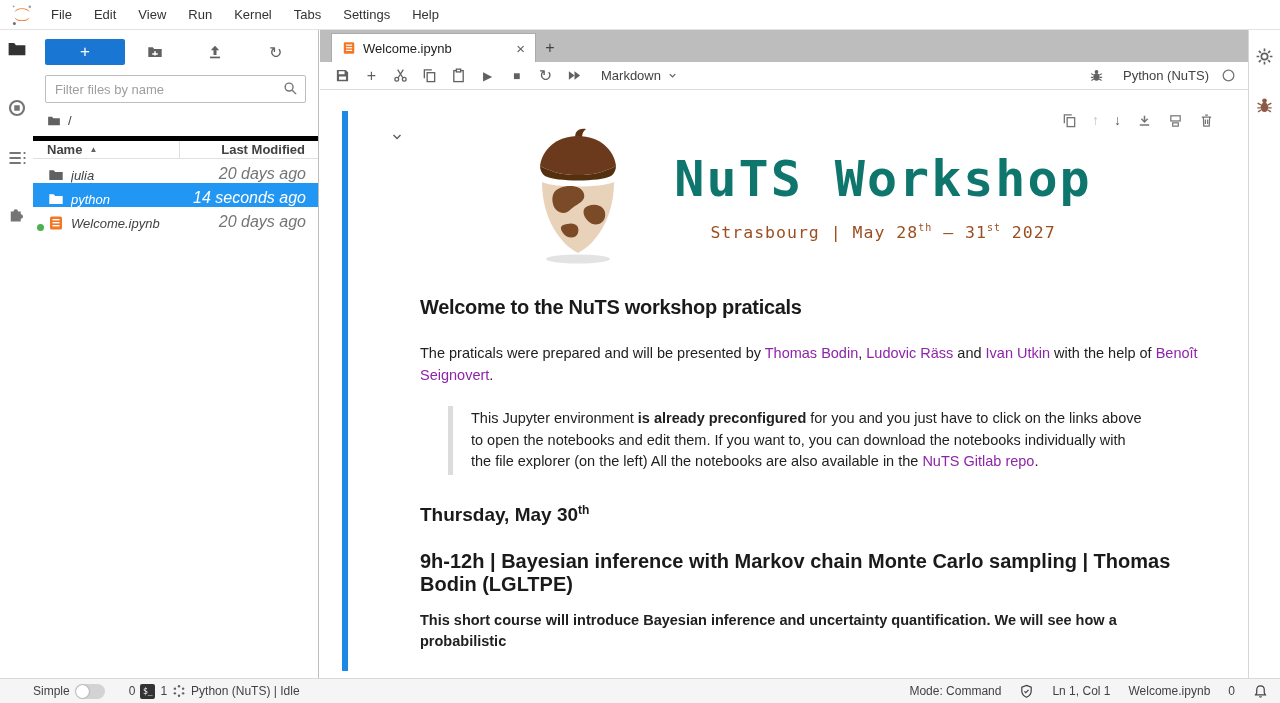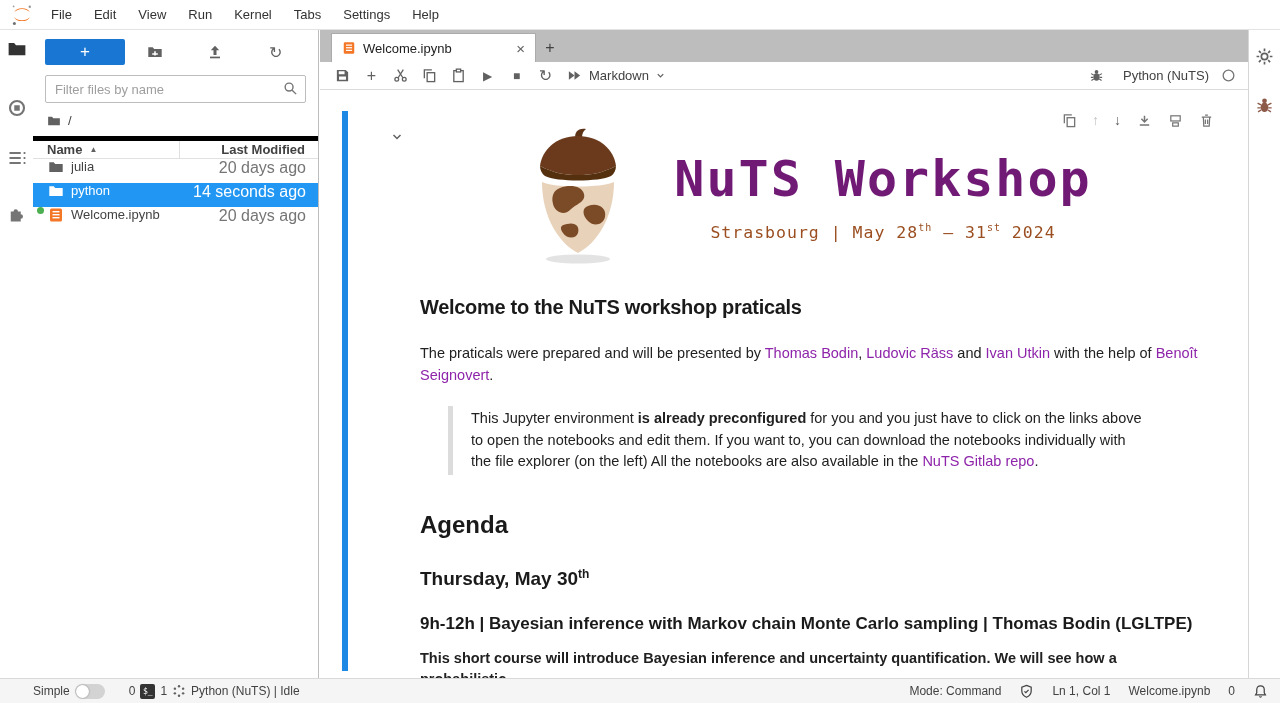--- a/index.html
+++ b/index.html
@@ -42,21 +42,21 @@
 
   .fb-crumbs { display:flex; align-items:center; gap:7px; padding:2px 12px 8px 14px; color:#616161; }
   .fb-crumbs .crumb-txt { font-size:13px; color:#424242; }
 
   .fb-header { display:flex; align-items:center; height:23px; border-top:5px solid #000000; border-bottom:1px solid #e0e0e0; }
   .fbh-name { flex:1; display:flex; align-items:center; gap:7px; padding-left:14px; font-weight:bold; color:#424242; }
   .fbh-caret { font-size:8px; color:#616161; }
   .fbh-div { width:1px; height:100%; background:#e0e0e0; }
   .fbh-mod { width:138px; text-align:right; padding-right:13px; font-weight:bold; color:#424242; }
 
-  .file-row { display:flex; align-items:flex-start; height:24px; color:#424242; }
+  .file-row { display:flex; align-items:flex-end; height:24px; color:#424242;font-style:italic; }
   .fr-gutter { width:15px; display:flex; justify-content:center; align-items:center; }
   .fr-dot { width:7px; height:7px; border-radius:50%; background:#4caf50; }
   .fr-icon { width:16px; height:16px; margin-right:7px; color:#616161; flex:none; }
   .fr-name { flex:1; font-size:13px; white-space:nowrap; overflow:hidden; }
   .fr-mod { font-size:16px; color:#757575; padding-right:12px; white-space:nowrap; }
   .file-row.selected { background:#2196f3; color:#fff; }
   .file-row.selected .fr-mod { color:#fff; }
   .file-row.selected .fr-icon { color:#fff; }
 
   
@@ -68,52 +68,52 @@
   .tab-close { color:#616161; font-size:15px; padding:0 2px; }
   .newtab-btn { width:28px; height:29px; display:flex; align-items:center; justify-content:center;
     color:#424242; font-size:16px; }
 
   .nbtoolbar { height:28px; background:#fff; border-bottom:1px solid #dcdcdc; display:flex; align-items:center;
     padding:0 8px; flex:none; }
   .nbt-btn { width:29px; height:24px; display:flex; align-items:center; justify-content:center; color:#616161; }
   .nbt-btn svg { width:15px; height:15px; }
   .nbt-glyph { font-size:12px; color:#616161; line-height:1; }
   .nbt-glyph.big { font-size:16px; }
-  .celltype-select { display:flex; align-items:center; gap:6px; color:#424242; font-size:13px; }
+  .celltype-select { margin-left:12px; display:flex; align-items:center; gap:6px; color:#424242; font-size:13px; }
   .nbt-right { margin-left:auto; display:flex; align-items:center; gap:12px; padding-right:4px; }
   .kernel-name { font-size:13px; color:#424242; }
 
   .nbcontent { flex:1; position:relative; background:#fff; overflow:hidden; }
   .cell-bar { position:absolute; left:22px; top:21px; bottom:7px; width:6px; background:#1e88e5; }
   .collapser { position:absolute; left:71px; top:41px; color:#616161; }
   .cell-toolbar { position:absolute; top:22px; right:34px; display:flex; align-items:center; gap:15px; color:#757575; }
   .ct-btn { display:flex; align-items:center; justify-content:center; width:16px; height:16px; }
   .ct-btn svg { width:15px; height:15px; }
   .ct-glyph { font-size:14px; line-height:1; color:#616161; }
   .ct-glyph.disabled { color:#c2c2c2; }
 
   .cell-content { margin-left:100px; width:782px; padding-top:28px; font-size:14.5px; color:#212121; }
 
   .logo-block { display:flex; align-items:center; justify-content:center; gap:48px; margin:8px 0 30px 0; }
   .nuts-texts { text-align:center; }
   .nuts-title { font-family:"DejaVu Sans Mono", monospace; font-weight:bold; font-size:50px;
-    letter-spacing:2px; color:#701a75; white-space:nowrap; }
+    letter-spacing:2px; color:#0f766e; white-space:nowrap; }
   .nuts-sub { font-family:"DejaVu Sans Mono", monospace; font-size:16.5px; letter-spacing:1px;
     color:#9b4f21; margin-top:14px; white-space:nowrap; }
   .nuts-sub sup { font-size:10px; }
 
   .md-h1 { font-size:20px; font-weight:700; letter-spacing:-0.3px; margin-top:26px; color:#1a1a1a; }
   .md-p { margin-top:24px; line-height:21.5px; }
   .md-link { color:#8e24aa; cursor:pointer; }
   .md-quote { margin:20px 0 7px 28px; padding:2px 0 2px 18px; border-left:5px solid #dcdcdc;
     line-height:21.5px; width:700px; }
   .md-h2 { font-size:24px; font-weight:700; margin-top:36px; color:#1a1a1a; }
   .md-h3 { font-size:19px; font-weight:700; margin-top:28px; color:#1a1a1a; }
   .md-h3 sup { font-size:12px; }
-  .md-h4 { font-size:17px; font-weight:700; margin-top:24px; color:#1a1a1a; }
+  .md-h4 { font-size:20px; font-weight:700; margin-top:24px; color:#1a1a1a; }
   .md-plast { margin-top:14px; line-height:21.5px;font-weight:bold; }
 
   
   .actbar-right { position:absolute; right:0; top:30px; bottom:25px; width:32px; background:#fff;
     border-left:1px solid #d6d6d6; display:flex; flex-direction:column; align-items:center; }
   .ar-icon { width:19px; height:19px; color:#616161; }
   .ar-1 { margin-top:17px; } .ar-2 { margin-top:30px; color:#8d5a4a; }
 
   
   .statusbar { position:absolute; left:0; right:0; bottom:0; height:25px; background:#f5f5f5;
@@ -397,31 +397,30 @@
             <path d="M12 56 C12 92 30 118 48 127 C66 118 84 92 84 56 C72 62 24 62 12 56 Z" fill="#e8d2ba"></path>
             <path d="M30 62 C40 58 52 60 54 68 C56 76 46 78 40 84 C34 90 25 86 23 78 C21 70 24 64 30 62 Z" fill="#7b4a26"></path>
             <path d="M58 80 C68 76 77 82 75 91 C73 99 64 101 58 95 C52 89 52 82 58 80 Z" fill="#7b4a26"></path>
             <path d="M37 98 C45 96 50 100 48 107 C46 113 37 113 33 107 C29 101 31 99 37 98 Z" fill="#7b4a26"></path>
             <path d="M48 10 C26 10 12 24 10 40 C24 47 34 49 48 49 C62 49 72 47 86 40 C84 24 70 10 48 10 Z" fill="#6b3a1c"></path>
             <path d="M10 40 C24 47 34 49 48 49 C62 49 72 47 86 40 C86 44 84 48 81 50 C70 56 26 56 15 50 C12 48 10 44 10 40 Z" fill="#55300f"></path>
           </svg>
         </span>
         <span class="nuts-texts">
           <div class="nuts-title">NuTS Workshop</div>
-          <div class="nuts-sub"><span>Strasbourg | May 28</span><sup>th</sup><span> – 31</span><sup>st</sup><span> 2024</span></div>
+          <div class="nuts-sub"><span>Strasbourg | May 28</span><sup>th</sup><span> – 31</span><sup>st</sup><span> 2027</span></div>
         </span>
       </div>
 
       <div class="md-h1">Welcome to the NuTS workshop praticals</div>
 
       <div class="md-p"><span>The praticals were prepared and will be presented by </span><span class="md-link">Thomas Bodin</span><span>, </span><span class="md-link">Ludovic Räss</span><span> and </span><span class="md-link">Ivan Utkin</span><span> with the help of </span><span class="md-link">Benoît Seignovert</span><span>.</span></div>
 
       <div class="md-quote"><span>This Jupyter environment </span><b>is already preconfigured</b><span> for you and you just have to click on the links above to open the notebooks and edit them. If you want to, you can download the notebooks individually with the file explorer (on the left) All the notebooks are also available in the </span><span class="md-link">NuTS Gitlab repo</span><span>.</span></div>
 
-      <div class="md-h2">Agenda</div>
 
       <div class="md-h3"><span>Thursday, May 30</span><sup>th</sup></div>
 
       <div class="md-h4">9h-12h | Bayesian inference with Markov chain Monte Carlo sampling | Thomas Bodin (LGLTPE)</div>
 
       <div class="md-plast">This short course will introduce Bayesian inference and uncertainty quantification. We will see how a probabilistic</div>
 
     </div>
   </div>
 </div>

